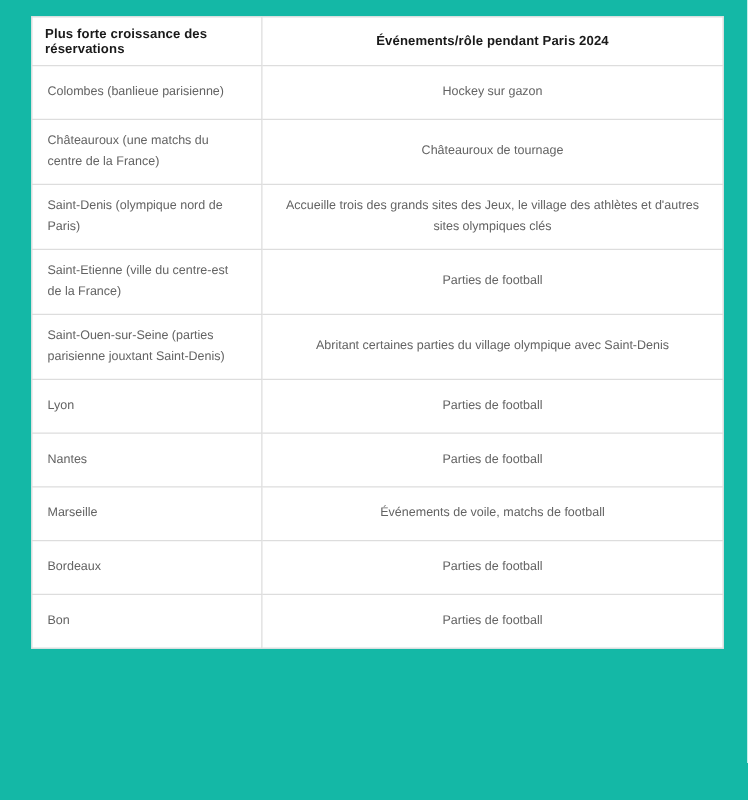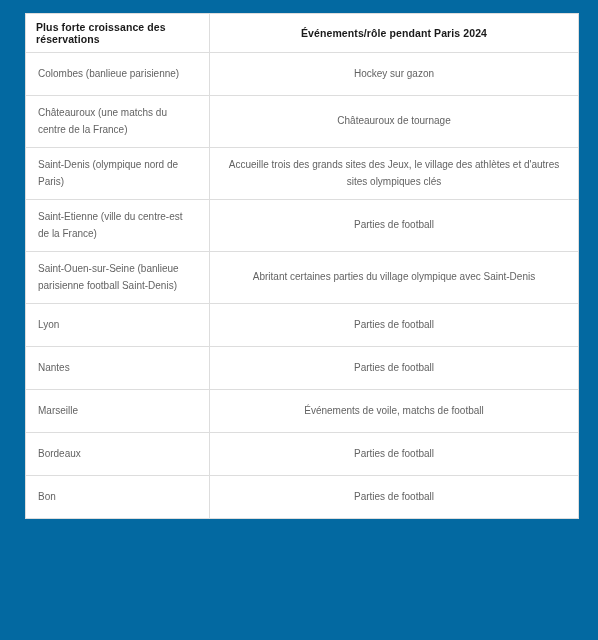--- a/index.html
+++ b/index.html
@@ -10,21 +10,21 @@
   body {
     width: 598px;
     height: 640px;
     font-family: "Liberation Sans", sans-serif;
     overflow: hidden;
   }
   .page {
     position: relative;
     width: 598px;
     height: 640px;
-    background: #0369a1;
+    background: #14b8a6;
   }
   .table-wrap {
     position: absolute;
     left: 25px;
     top: 13px;
     width: 553px;
   }
   table.data-table {
     border-collapse: collapse;
     width: 553px;
@@ -100,21 +100,21 @@
         </tr>
         <tr class="tall">
           <td class="cell-city">Saint-Denis (olympique nord de Paris)</td>
           <td class="cell-event">Accueille trois des grands sites des Jeux, le village des athlètes et d'autres sites olympiques clés</td>
         </tr>
         <tr class="tall">
           <td class="cell-city">Saint-Etienne (ville du centre-est de la France)</td>
           <td class="cell-event">Parties de football</td>
         </tr>
         <tr class="tall">
-          <td class="cell-city">Saint-Ouen-sur-Seine (banlieue parisienne football Saint-Denis)</td>
+          <td class="cell-city">Saint-Ouen-sur-Seine (parties parisienne jouxtant Saint-Denis)</td>
           <td class="cell-event">Abritant certaines parties du village olympique avec Saint-Denis</td>
         </tr>
         <tr>
           <td class="cell-city">Lyon</td>
           <td class="cell-event">Parties de football</td>
         </tr>
         <tr>
           <td class="cell-city">Nantes</td>
           <td class="cell-event">Parties de football</td>
         </tr>

